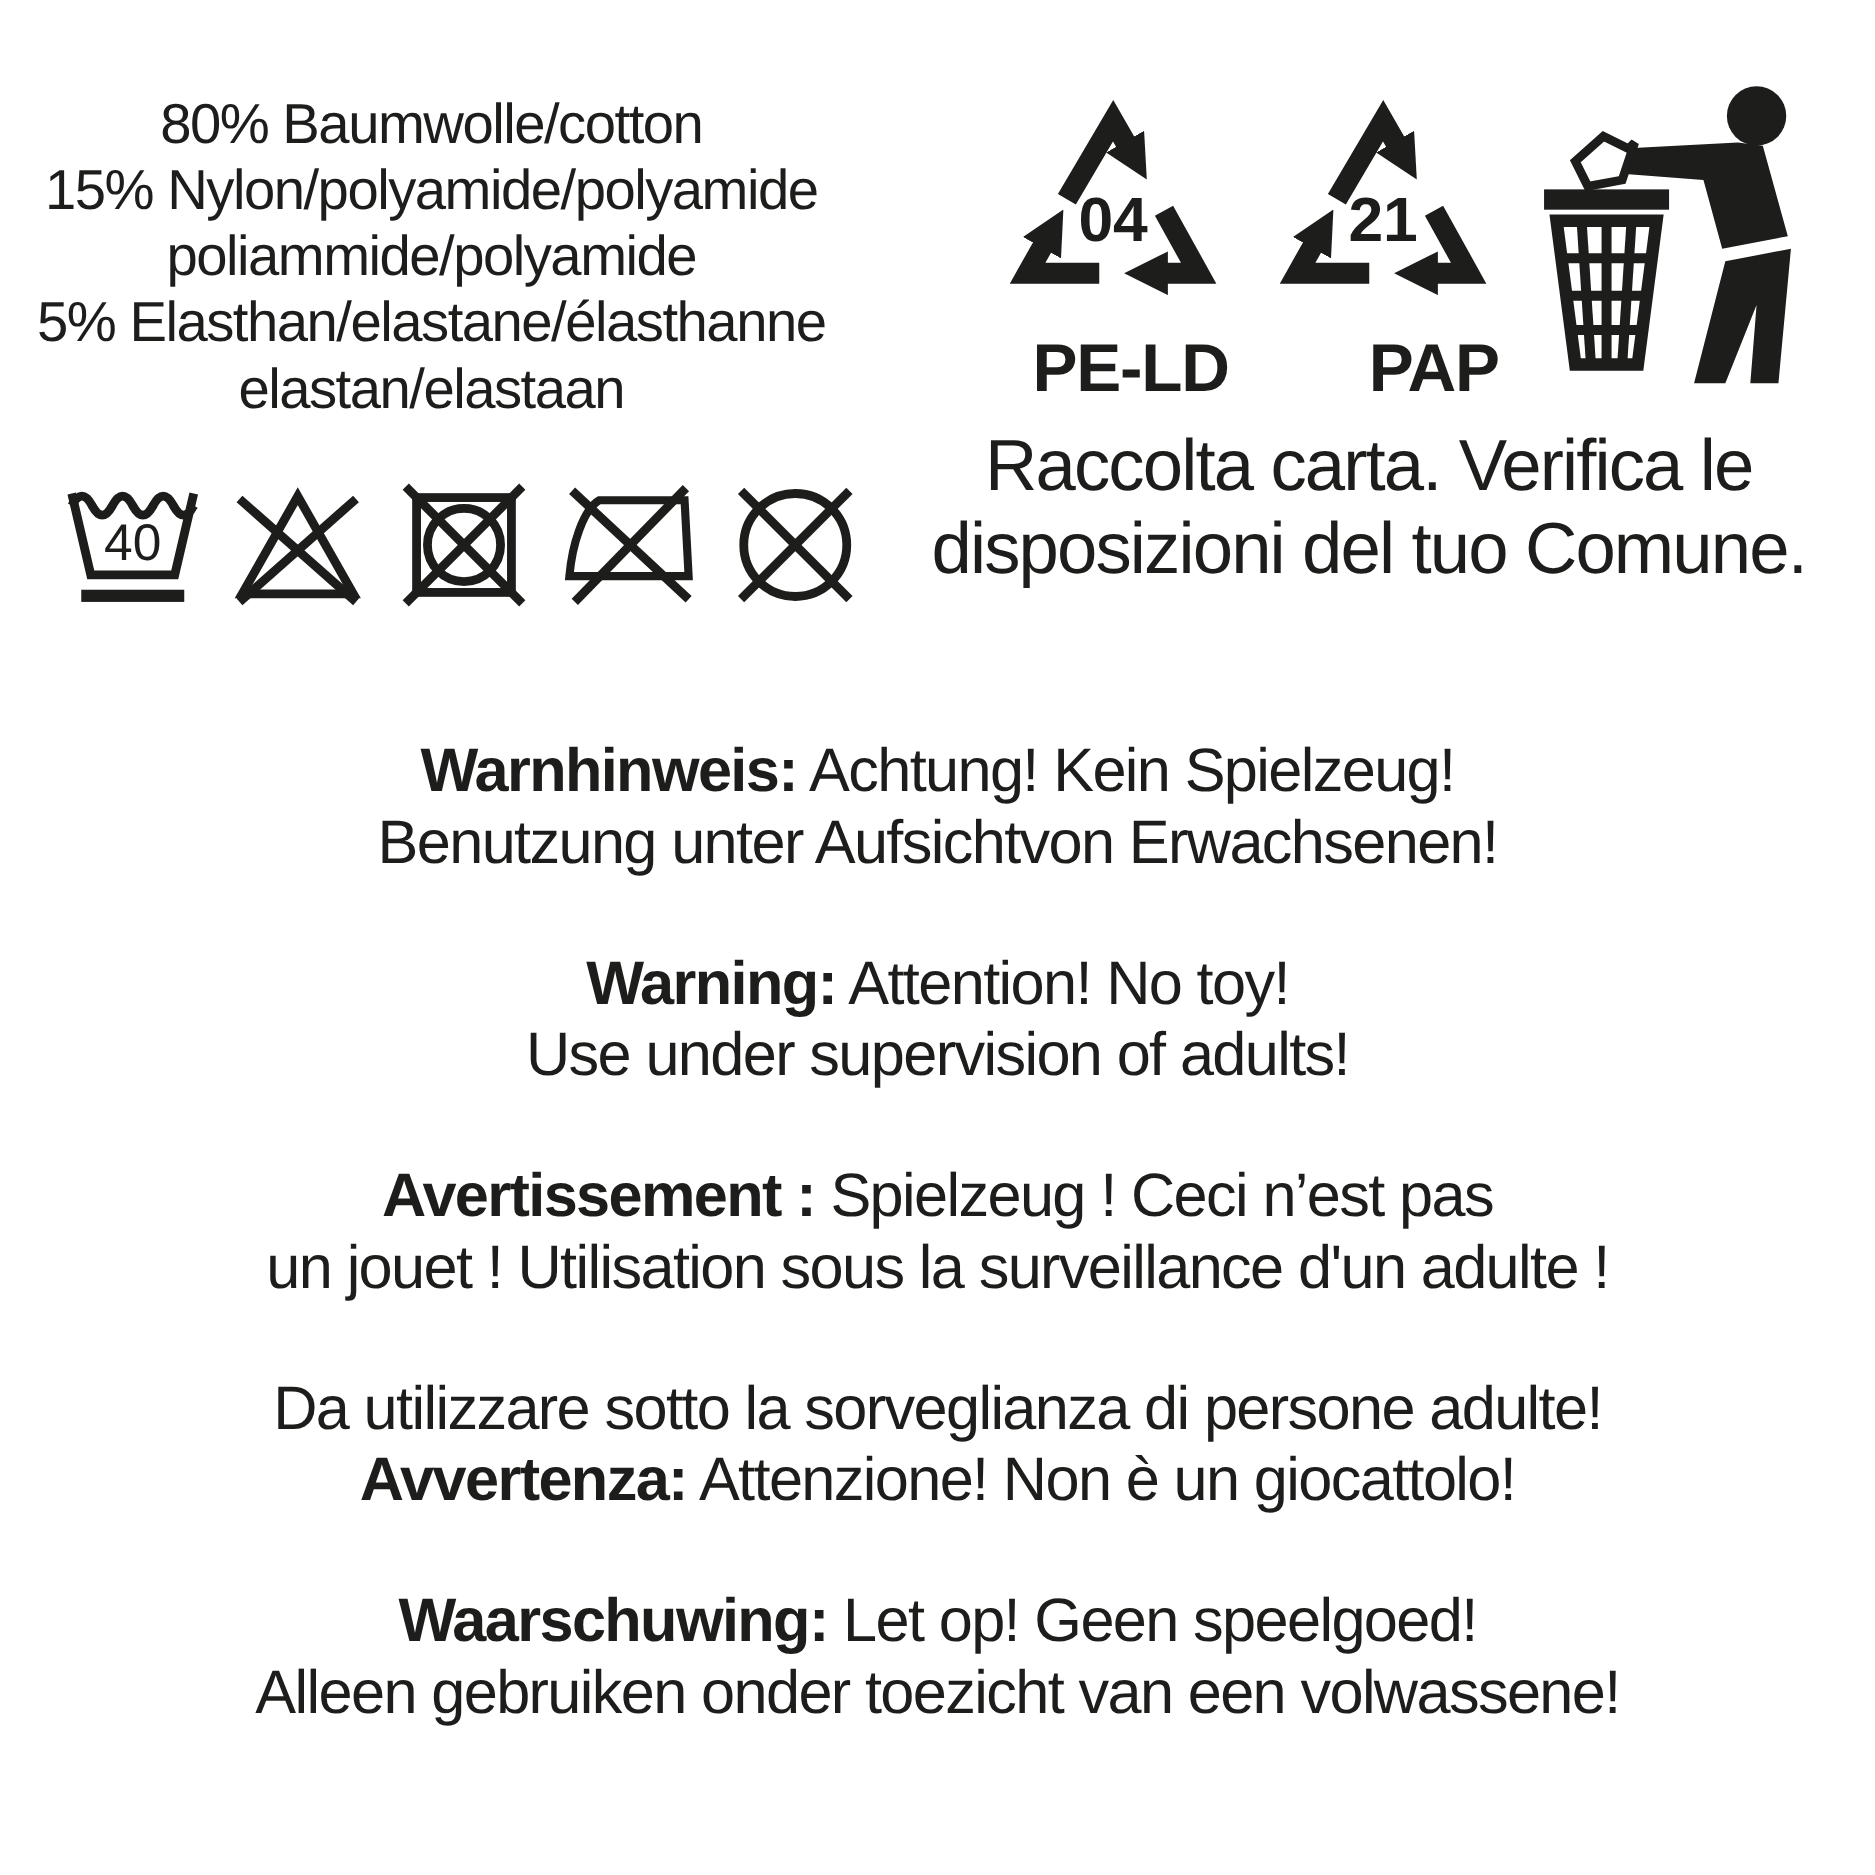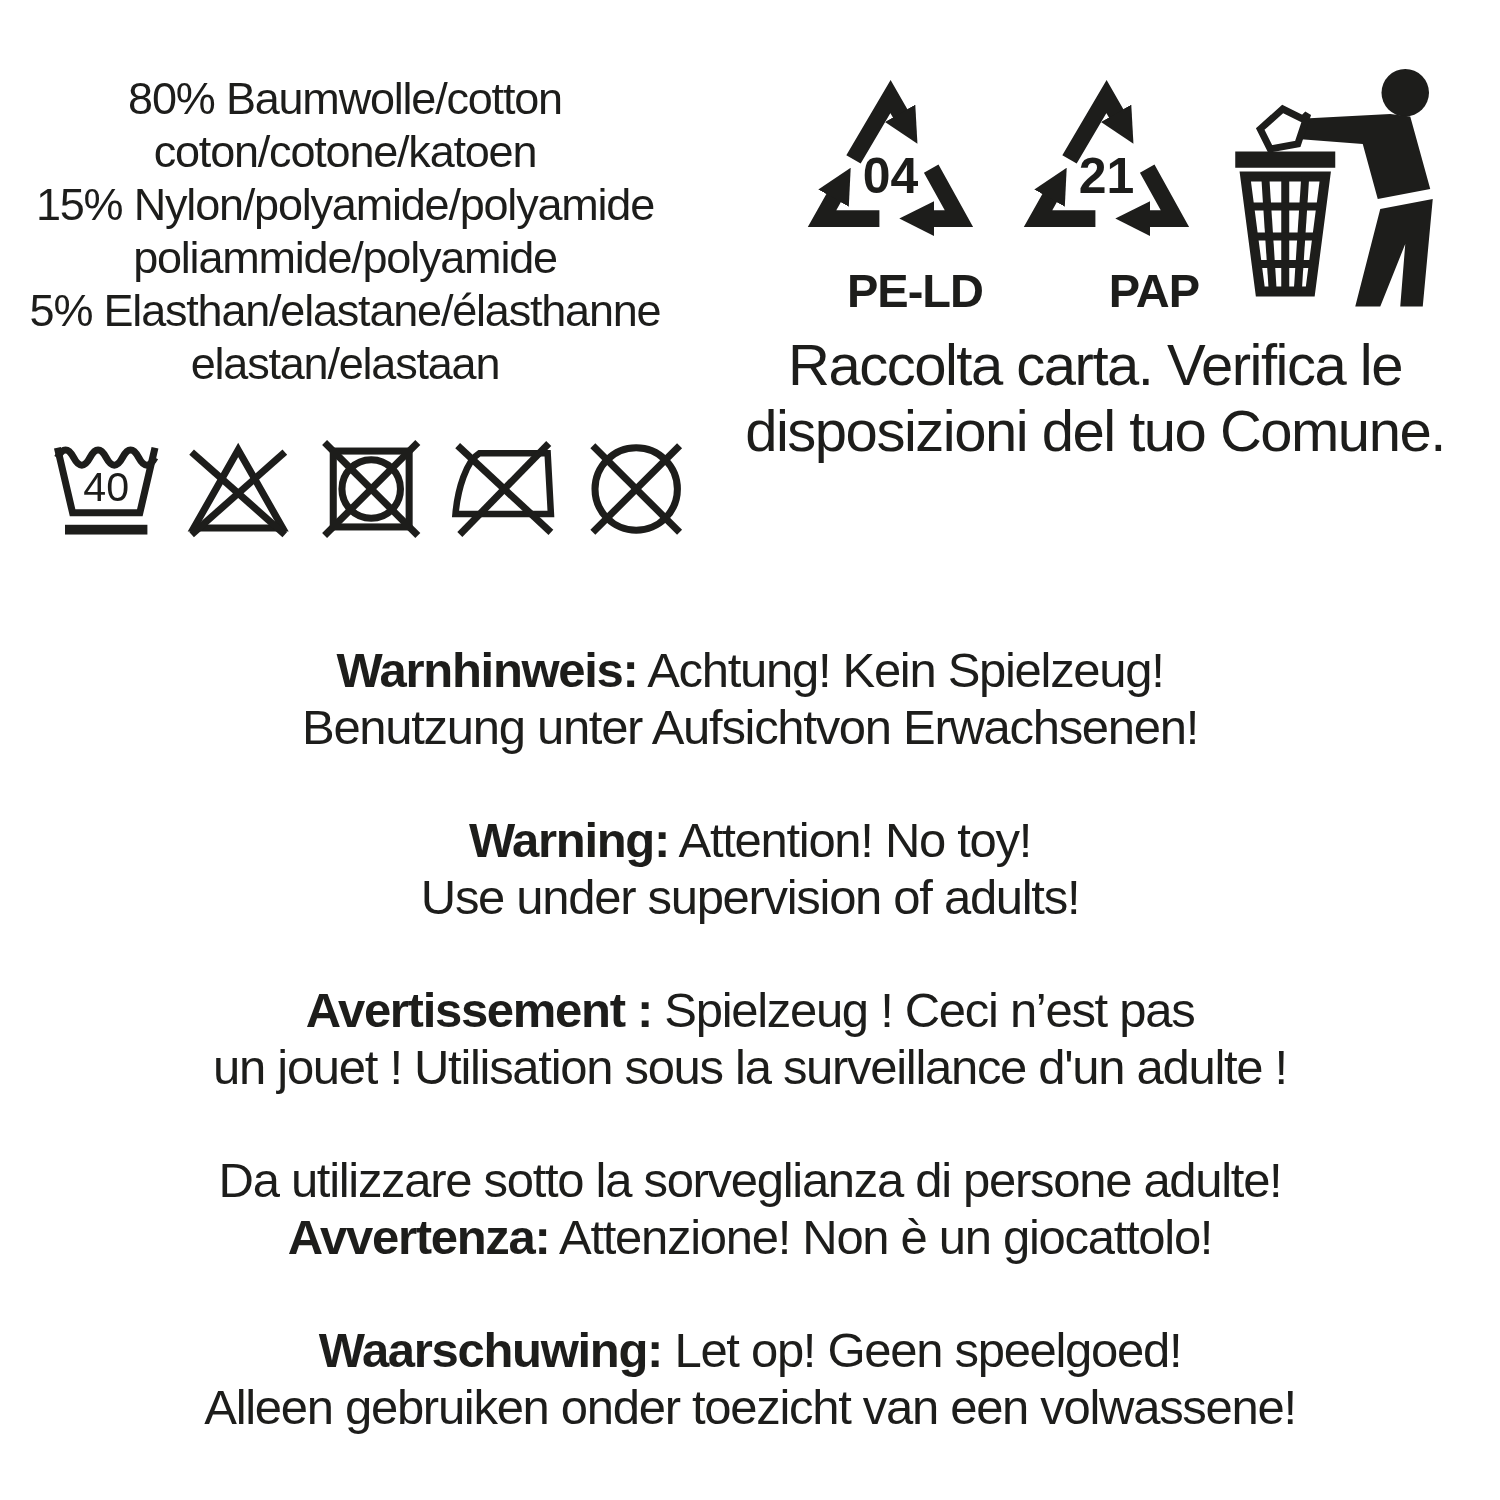--- a/index.html
+++ b/index.html
@@ -19,21 +19,21 @@
   .care-row{
     display:flex;gap:24px;margin:42px 0 0 52px;align-items:flex-start;
   }
   .care-row svg{display:block;}
 
   .recycle-row{
     display:flex;align-items:flex-start;gap:26px;margin-left:103px;
   }
   .loop-block{width:190px;text-align:right;}
   .loop-block .loop-label{
-    font-weight:bold;font-size:47px;letter-spacing:-1px;margin-top:-4px;
+    font-weight:bold;font-size:54px;letter-spacing:-1px;margin-top:-4px;
   }
   .tidyman-wrap{margin-top:-14px;margin-left:4px;}
 
   .raccolta{
     text-align:center;font-size:58px;line-height:66px;letter-spacing:-1.5px;
     margin-top:14px;
   }
 
   .warnings{margin-top:96px;}
   .warning{
@@ -49,21 +49,20 @@
 </head>
 <body>
 
 <div class="page">
 
   <div class="top">
 
     <div class="left-col">
       <div class="composition">
         <div>80% Baumwolle/cotton</div>
-        <div>coton/cotone/katoen</div>
         <div>15% Nylon/polyamide/polyamide</div>
         <div>poliammide/polyamide</div>
         <div>5% Elasthan/elastane/élasthanne</div>
         <div>elastan/elastaan</div>
       </div>
 
       <div class="care-row">
 
         <svg width="114" height="114" viewBox="0 0 100 100">
           <path class="ink-stroke" stroke-width="6.5" d="M 5,12 L 19,72 L 81,72 L 95,12"></path>

